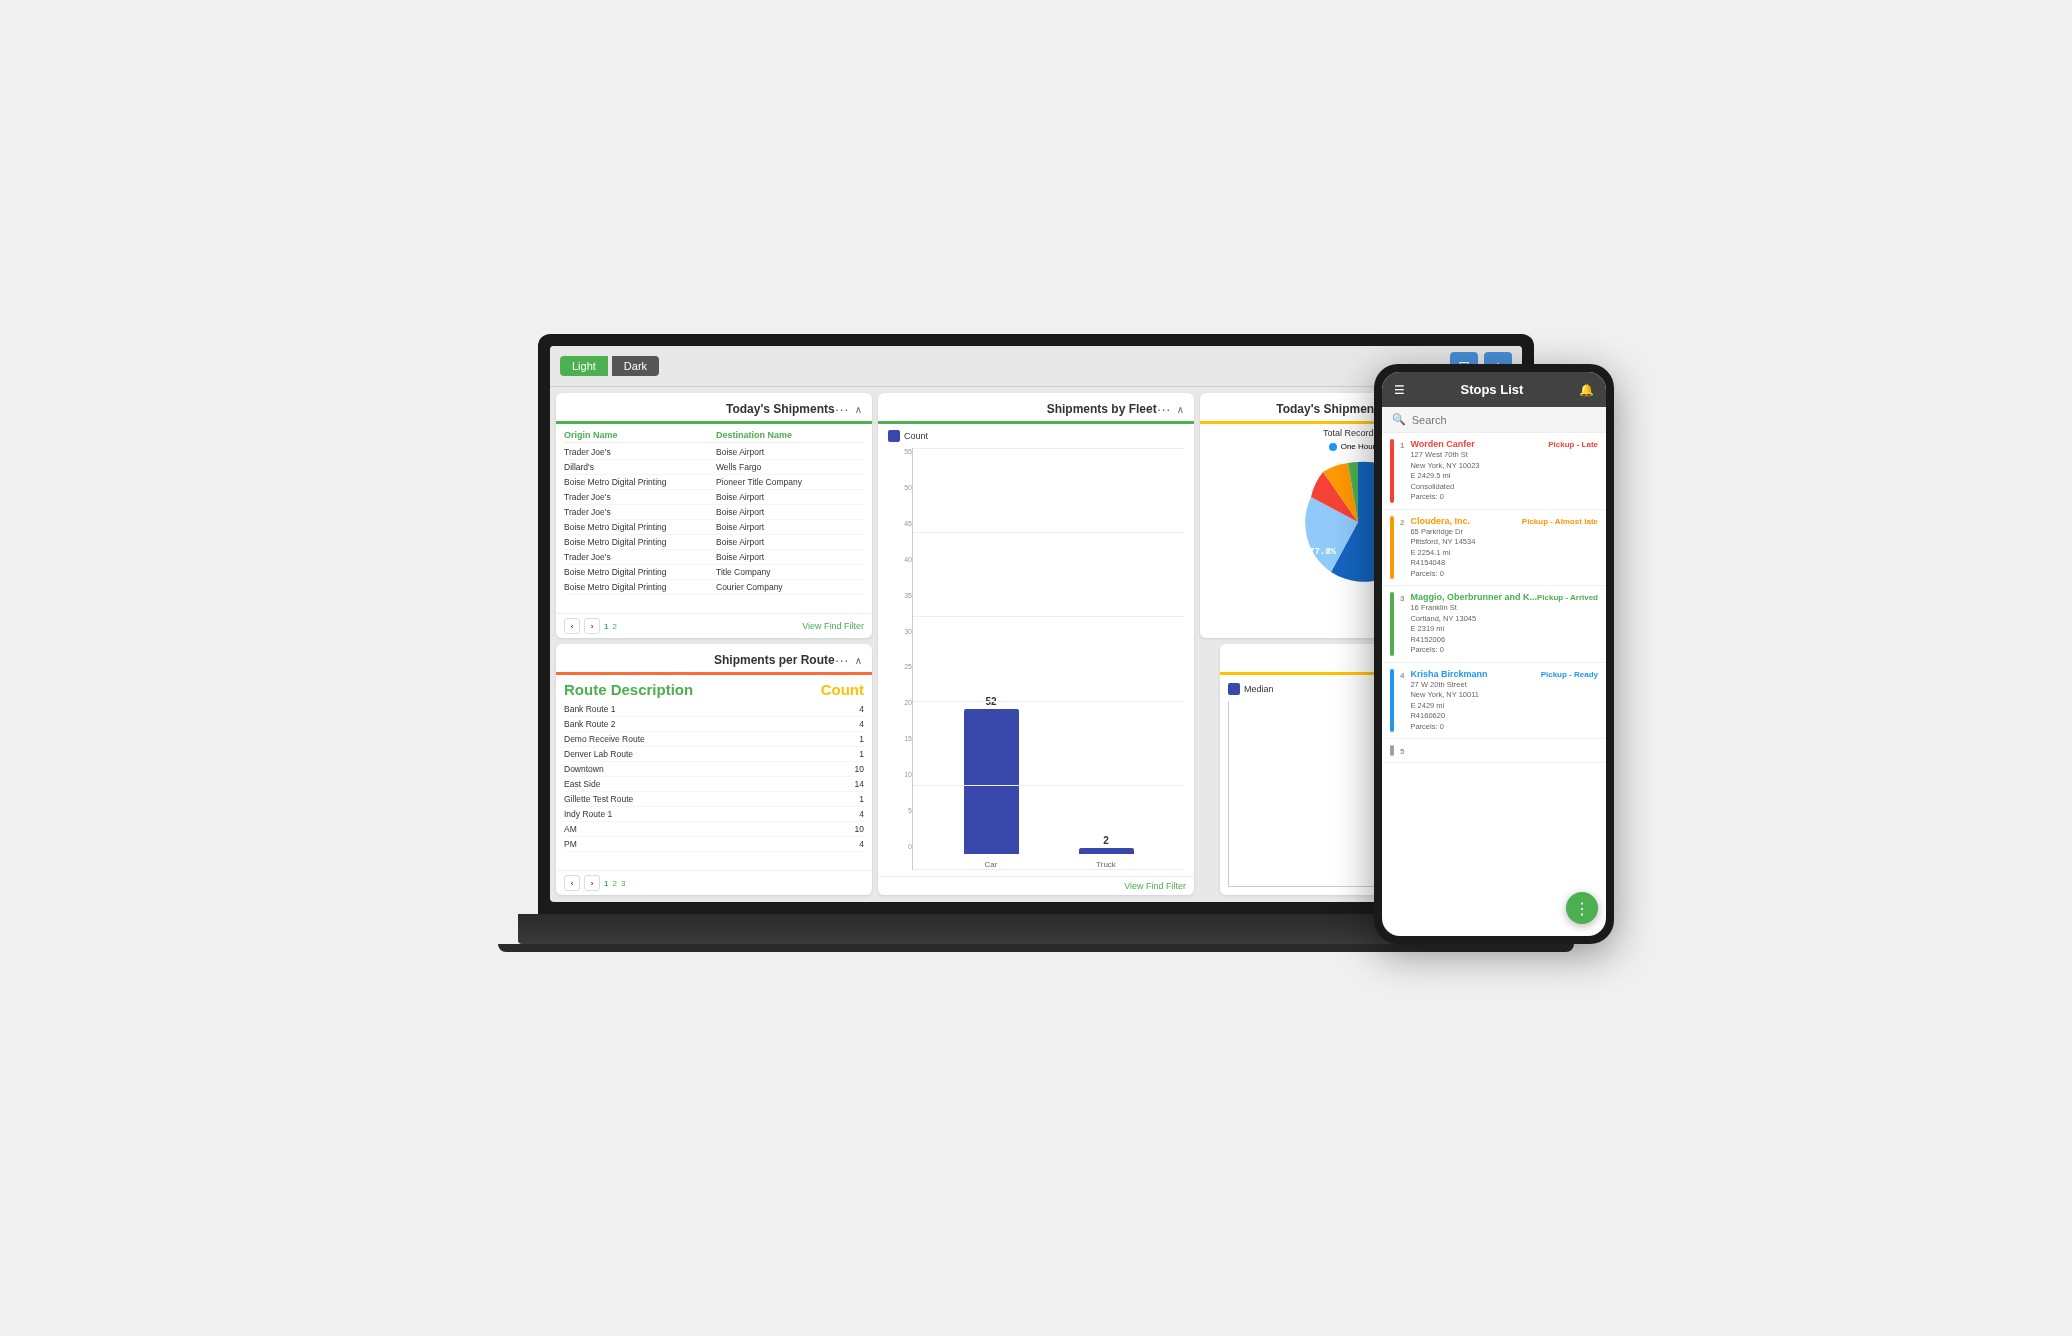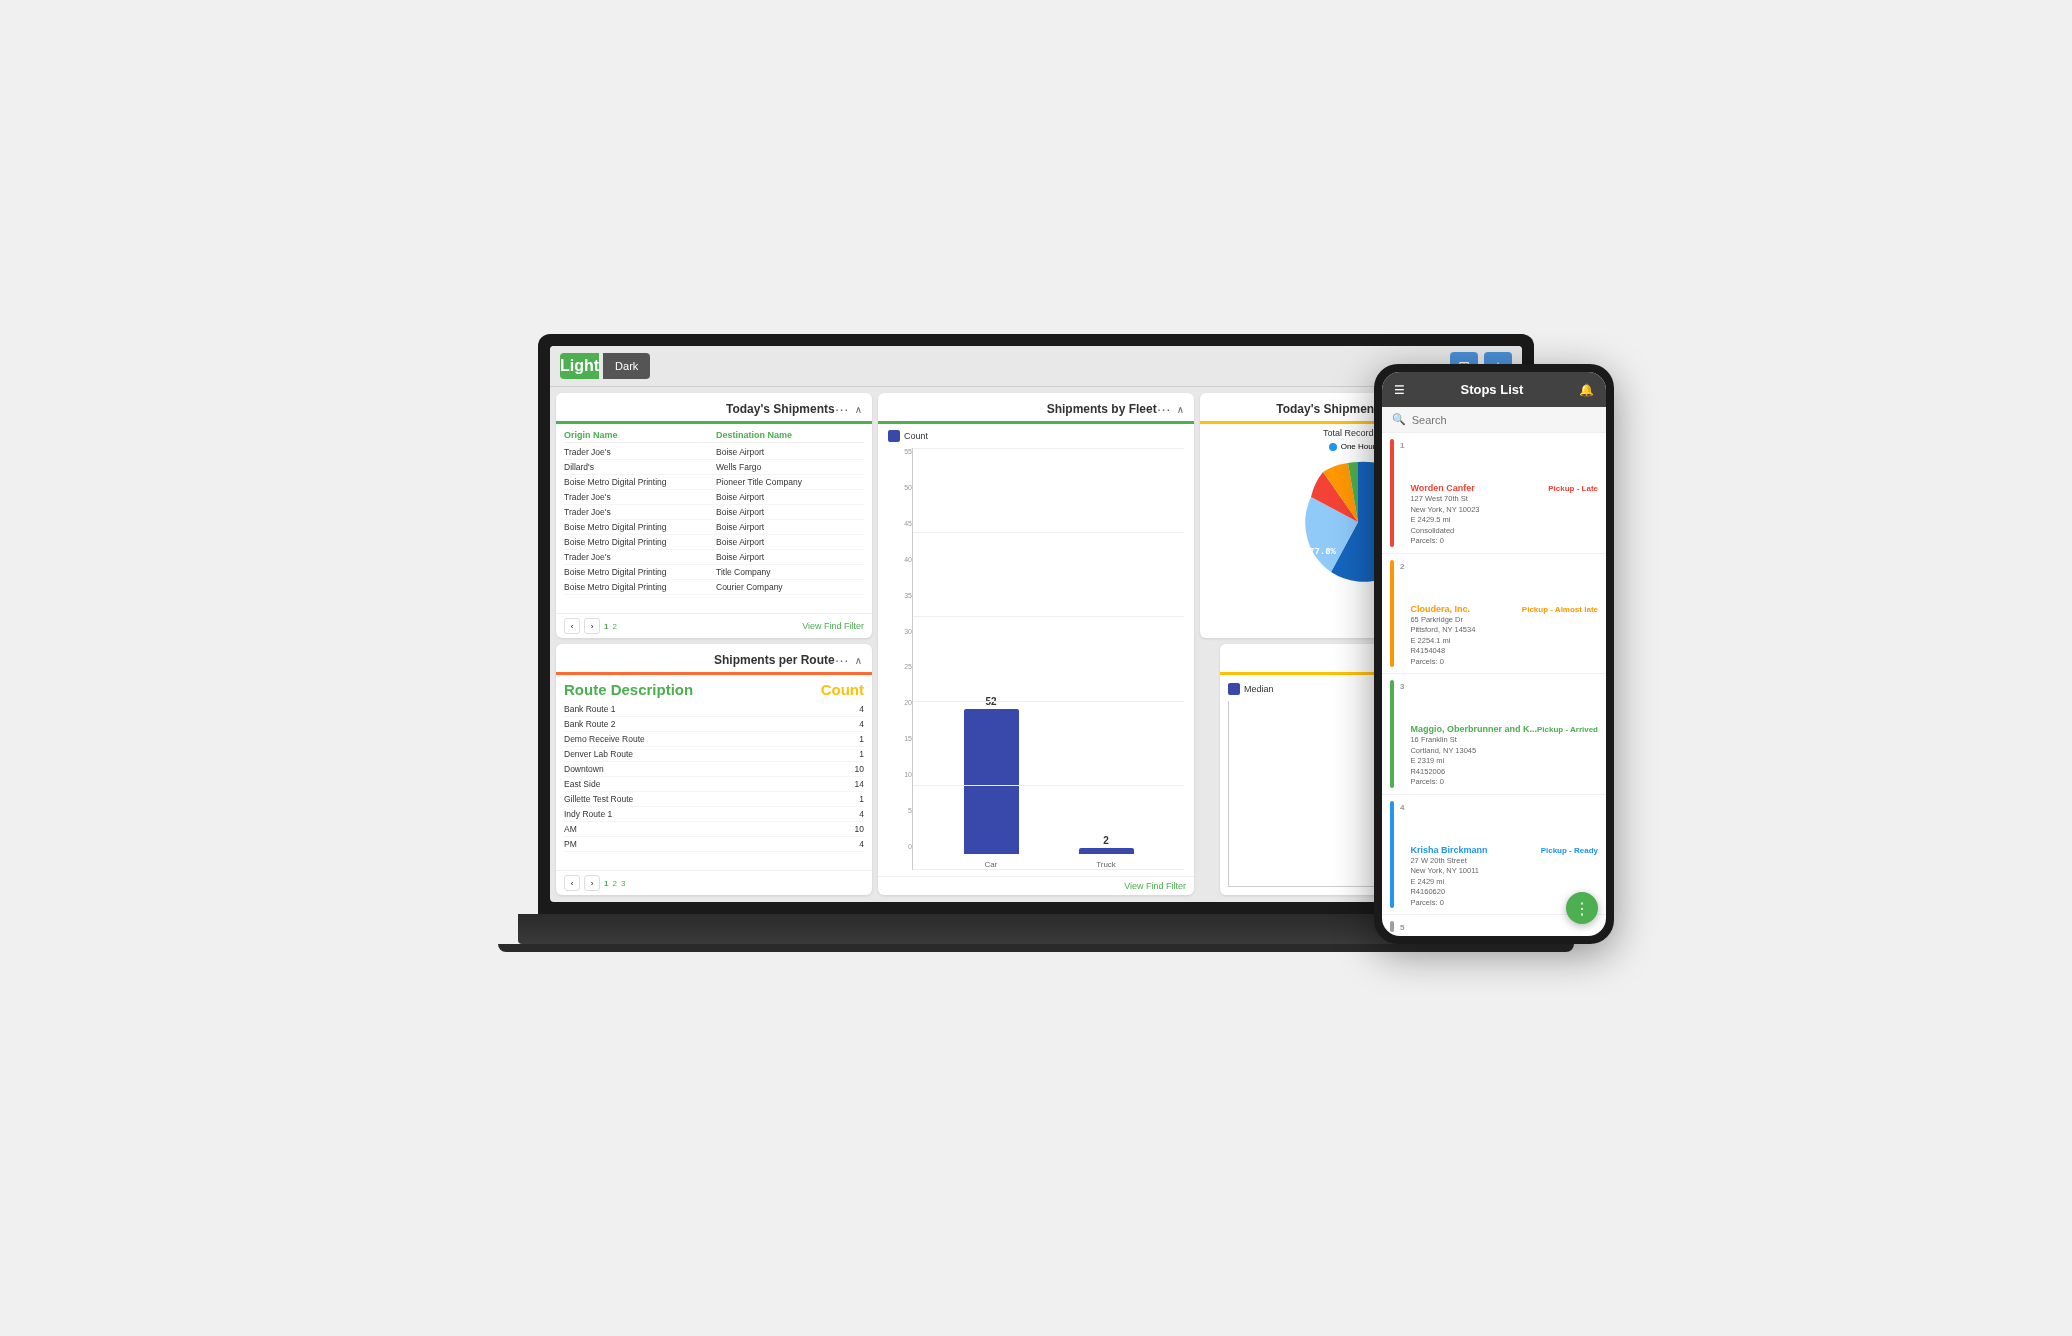--- a/index.html
+++ b/index.html
@@ -74,24 +74,24 @@
 
     .theme-buttons {
       display: flex;
       gap: 4px;
     }
 
     .btn-light {
       background: #4CAF50;
       color: white;
       border: none;
-      padding: 4px 0;
+      padding: 4px 12px;
       border-radius: 4px 0 0 4px;
-      font-size: 16px;
-      font-weight: 700;
+      font-size: 11px;
+      font-weight: 400;
       cursor: pointer;
     }
 
     .btn-dark {
       background: #555;
       color: white;
       border: none;
       padding: 4px 12px;
       border-radius: 0 4px 4px 0;
       font-size: 11px;
@@ -451,21 +451,20 @@
     .stop-top-row {
       display: flex;
       justify-content: space-between;
       align-items: baseline;
       margin-bottom: 1px;
     }
 
     .stop-name {
       font-size: 9px;
       font-weight: 700;
-      margin-top: 44px;
     }
 
     .stop-status {
       font-size: 8px;
       font-weight: 600;
     }
 
     .stop-status.late { color: #f44336; }
     .stop-status.almost-late { color: #FF9800; }
     .stop-status.arrived { color: #4CAF50; }

